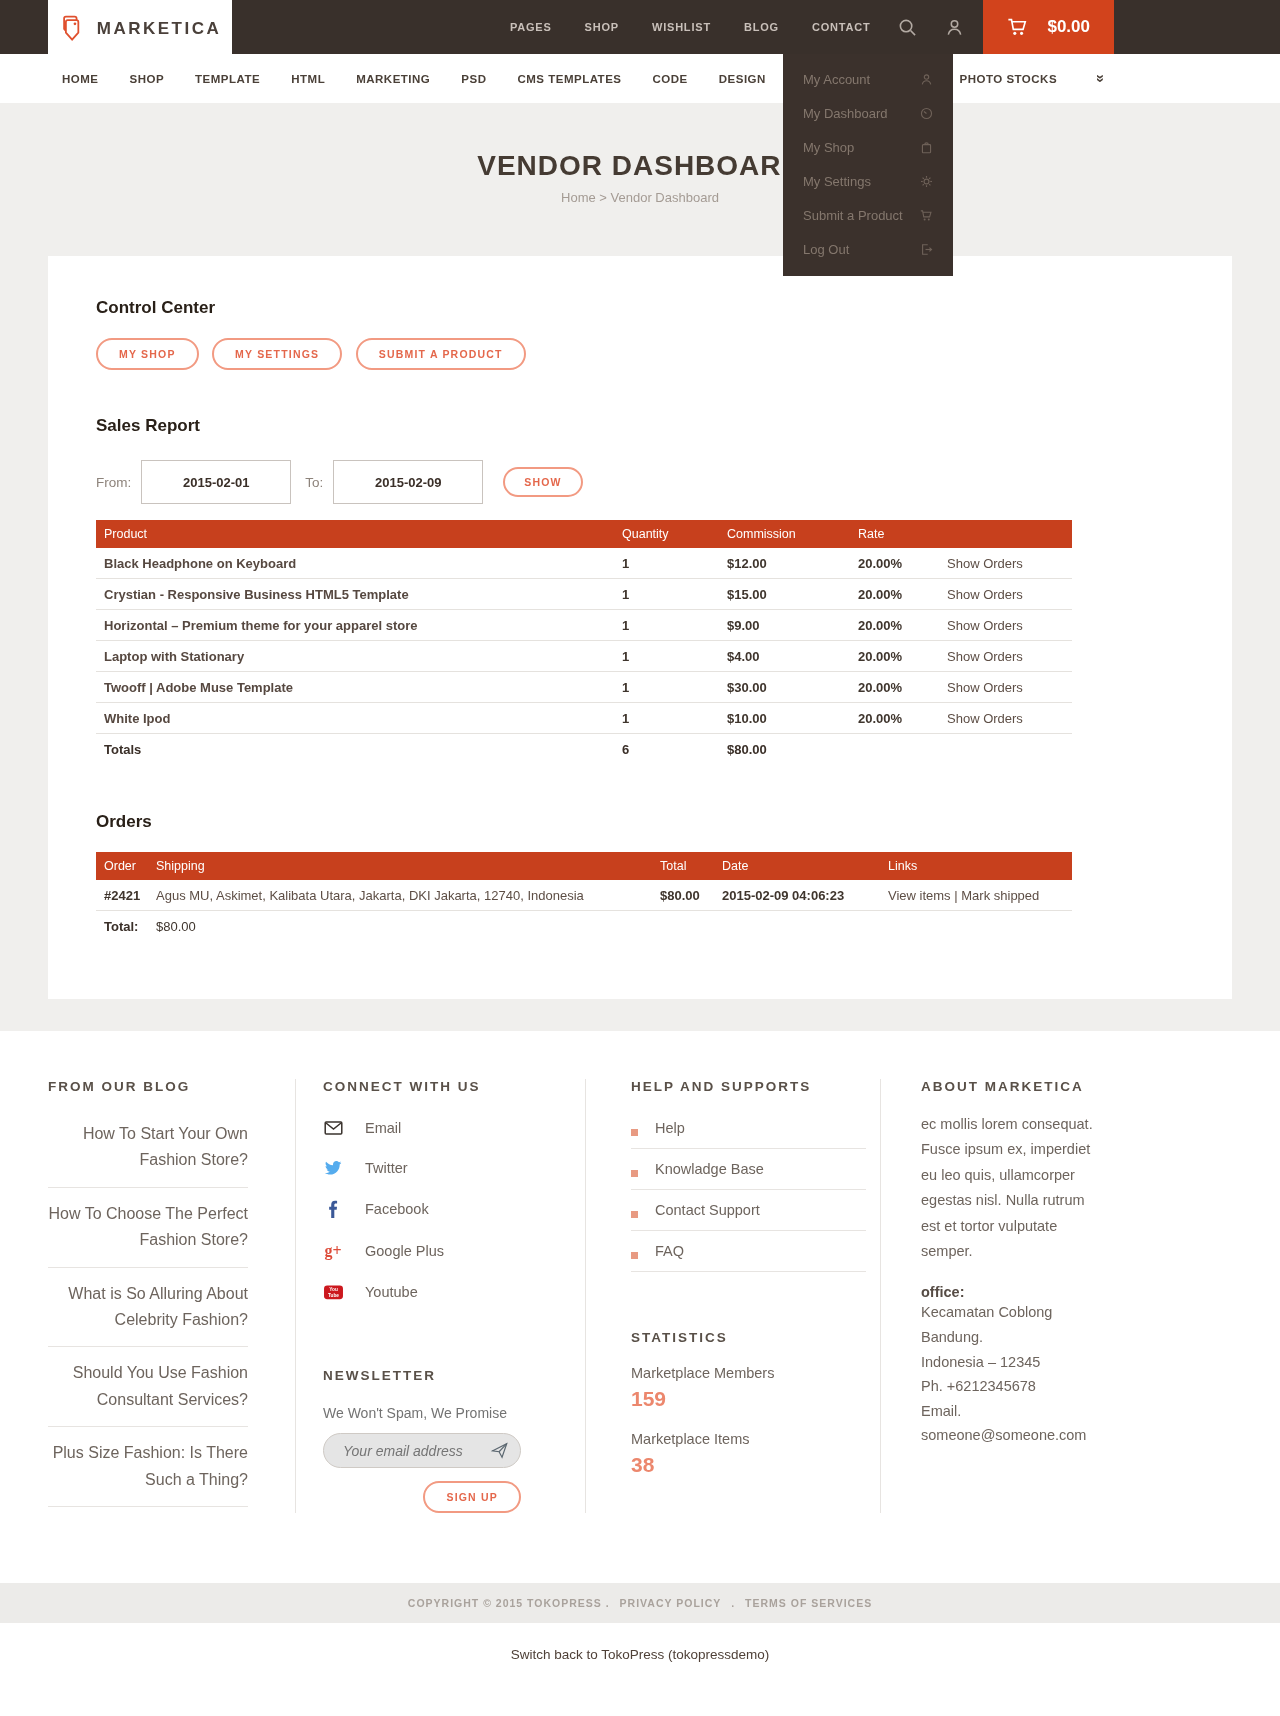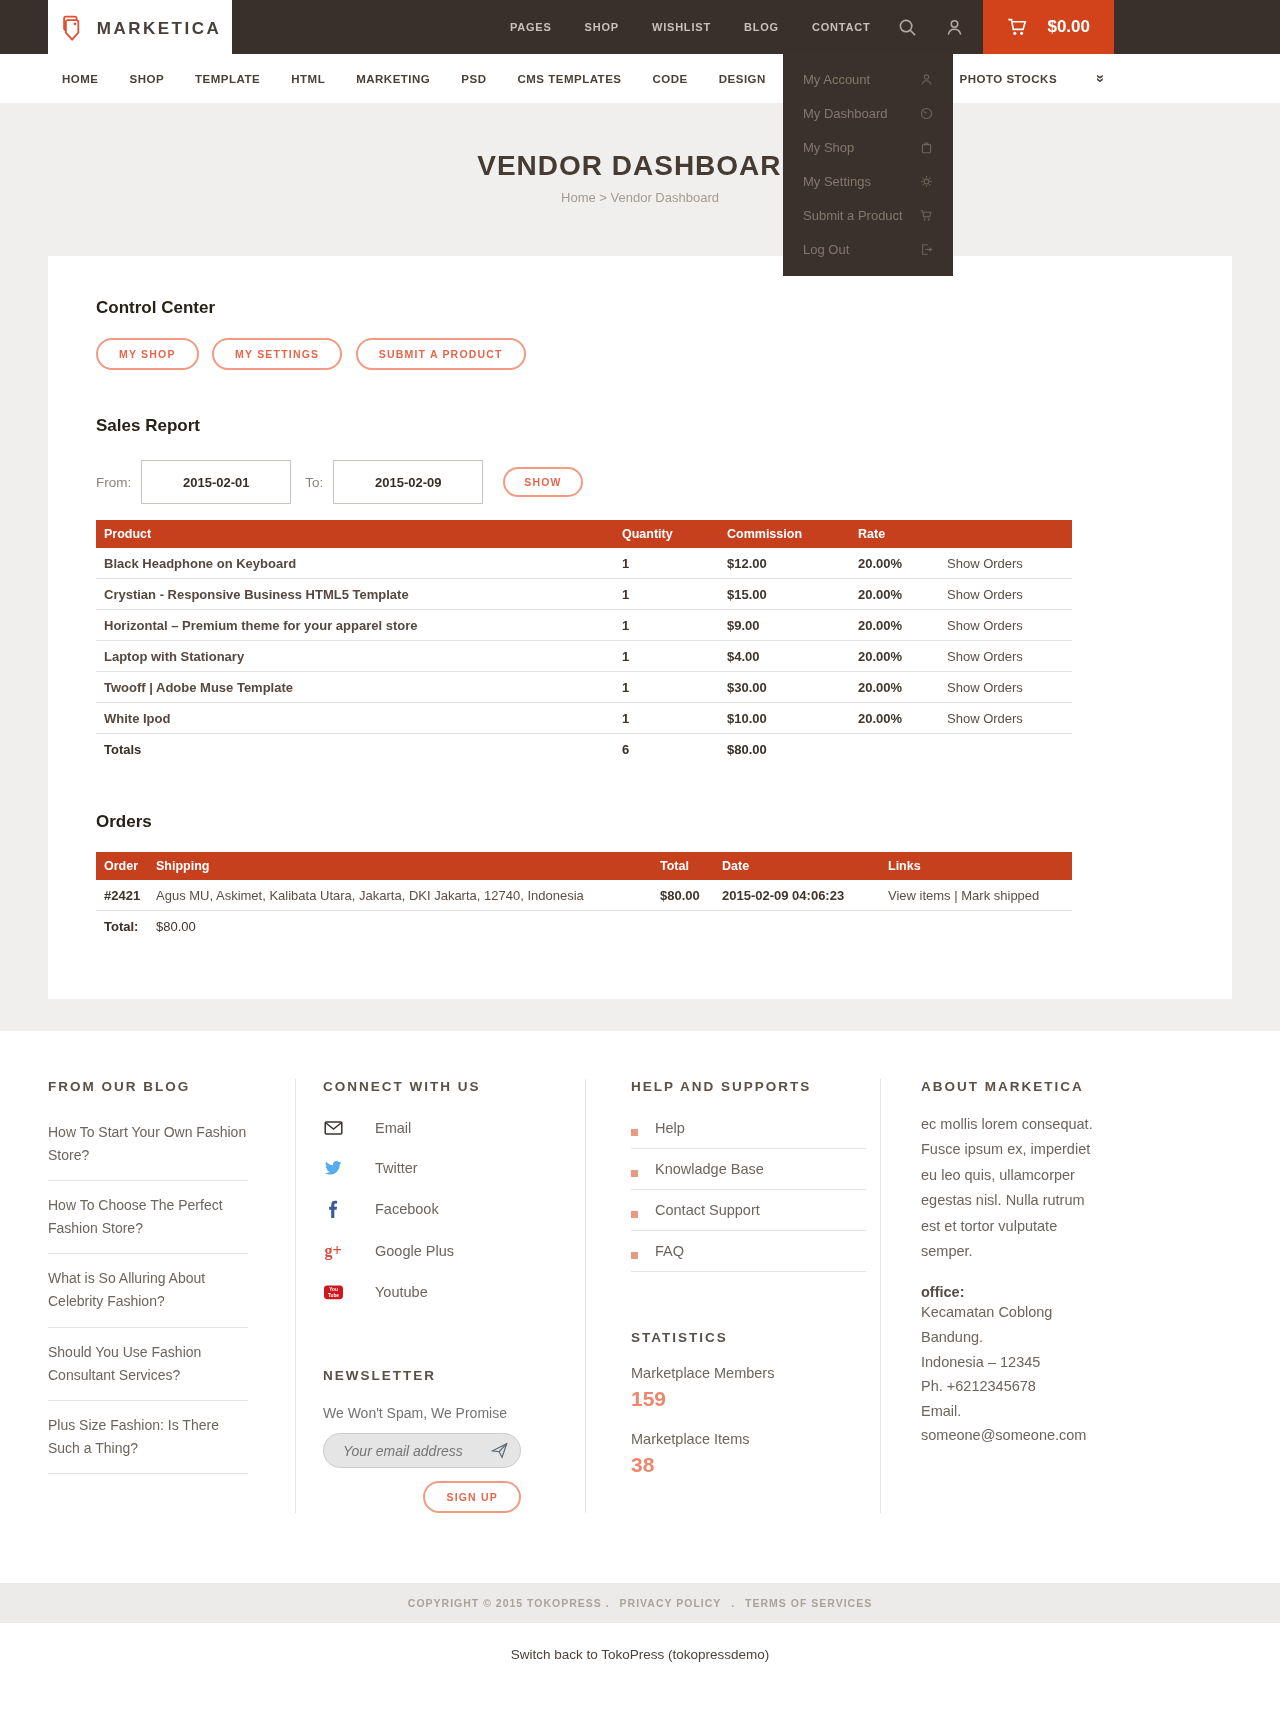--- a/index.html
+++ b/index.html
@@ -77,21 +77,21 @@
   .form-row { display:flex; align-items:center; margin:24px 0 16px; }
   .form-row label { color:#8d837b; font-size:13.5px; margin-right:10px; }
   .date-input {
     width:150px; height:44px; border:1px solid #c9c3be; background:#fff; text-align:center;
     font-weight:bold; font-size:13px; color:#3a2f28; font-family:inherit; margin-right:14px;
   }
   .show-btn { padding:7px 19px; margin-left:6px; }
 
   table.rpt { width:976px; border-collapse:collapse; font-size:13px; table-layout:fixed; }
   table.rpt th {
-    background:#c7401d; color:#fff; text-align:left; font-size:12.5px; font-weight:bold;
+    background:#c7401d; color:#fff; text-align:left; font-size:12.5px; font-weight:normal;
     padding:7px 8px; white-space:nowrap;
   }
   table.rpt td { padding:7.5px 8px; border-bottom:1px solid #e5e2de; color:#3f352d; vertical-align:middle; }
   table.rpt td.prod { font-weight:bold; color:#564840; }
   table.rpt td.num  { font-weight:600; }
   table.rpt td.lnk  { color:#5d4e45; }
   table.rpt tr.totals td { border-bottom:none; font-weight:bold; color:#3a2f28; }
   .orders-head { margin-top:48px; }
   .orders-table { margin-top:20px; }
   table.rpt tr.oTotal td { border-bottom:none; font-weight:bold; color:#3a2f28; }
@@ -102,23 +102,23 @@
     background:#fff; display:grid; grid-template-columns:247px 290px 295px 349px;
     padding:48px 48px 70px; min-height:530px;
   }
   .fcol2 { border-left:1px solid #e7e4e1; padding-left:27px; }
   .fcol3 { border-left:1px solid #e7e4e1; padding-left:45px; }
   .fcol4 { border-left:1px solid #e7e4e1; padding-left:40px; padding-right:125px; }
   .fhead { font-size:13.5px; font-weight:bold; letter-spacing:2px; color:#595048; margin:0 0 14px; }
   ul.flist { list-style:none; margin:0; padding:0; }
   ul.blog-list { width:200px; }
   ul.blog-list li { padding:13px 0; border-bottom:1px solid #e7e4e1; }
-  ul.blog-list a { font-size:14px; color:#6d645d; line-height:1.65; display:block; }
+  ul.blog-list a { font-size:16px; color:#6d645d; line-height:1.65; display:block;text-align:right; }
   ul.social-list li { padding:12px 0; }
-  ul.social-list a { display:flex; align-items:center; gap:32px; font-size:14.5px; color:#6d645d; }
+  ul.social-list a { display:flex; align-items:center; gap:22px; font-size:14.5px; color:#6d645d; }
   .soc-ic { width:20px; display:flex; justify-content:center; align-items:center; }
   .nl-head { margin-top:56px; }
   .nl-tag { font-size:14px; color:#737373; margin:22px 0 12px; }
   .nl-wrap { width:198px; }
   .nl-field { position:relative; }
   .nl-input {
     width:198px; height:35px; border:1px solid #cfcac5; border-radius:18px;
     padding:0 36px 0 19px; font-style:italic; font-size:14px; color:#6d645d;
     font-family:inherit; background:#e5e5e5;
   }

